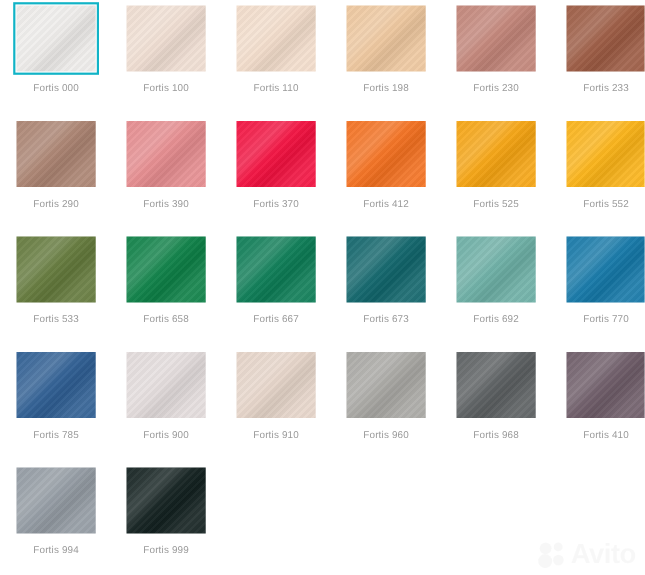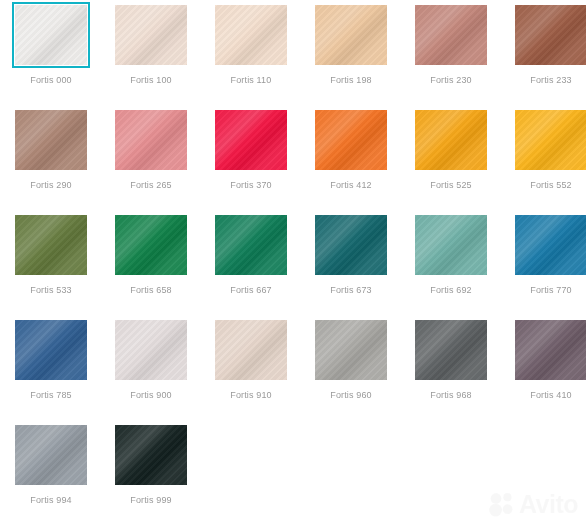--- a/index.html
+++ b/index.html
@@ -154,21 +154,21 @@
     <div class="swatch-cell">
       <div class="swatch-frame">
         <div class="swatch-chip" style="background-color: rgb(171, 131, 113);"></div>
       </div>
       <div class="swatch-label">Fortis 290</div>
     </div>
     <div class="swatch-cell">
       <div class="swatch-frame">
         <div class="swatch-chip" style="background-color: rgb(229, 139, 142);"></div>
       </div>
-      <div class="swatch-label">Fortis 265</div>
+      <div class="swatch-label">Fortis 390</div>
     </div>
     <div class="swatch-cell">
       <div class="swatch-frame">
         <div class="swatch-chip" style="background-color: rgb(243, 16, 63);"></div>
       </div>
       <div class="swatch-label">Fortis 370</div>
     </div>
     <div class="swatch-cell">
       <div class="swatch-frame">
         <div class="swatch-chip" style="background-color: rgb(244, 112, 31);"></div>

